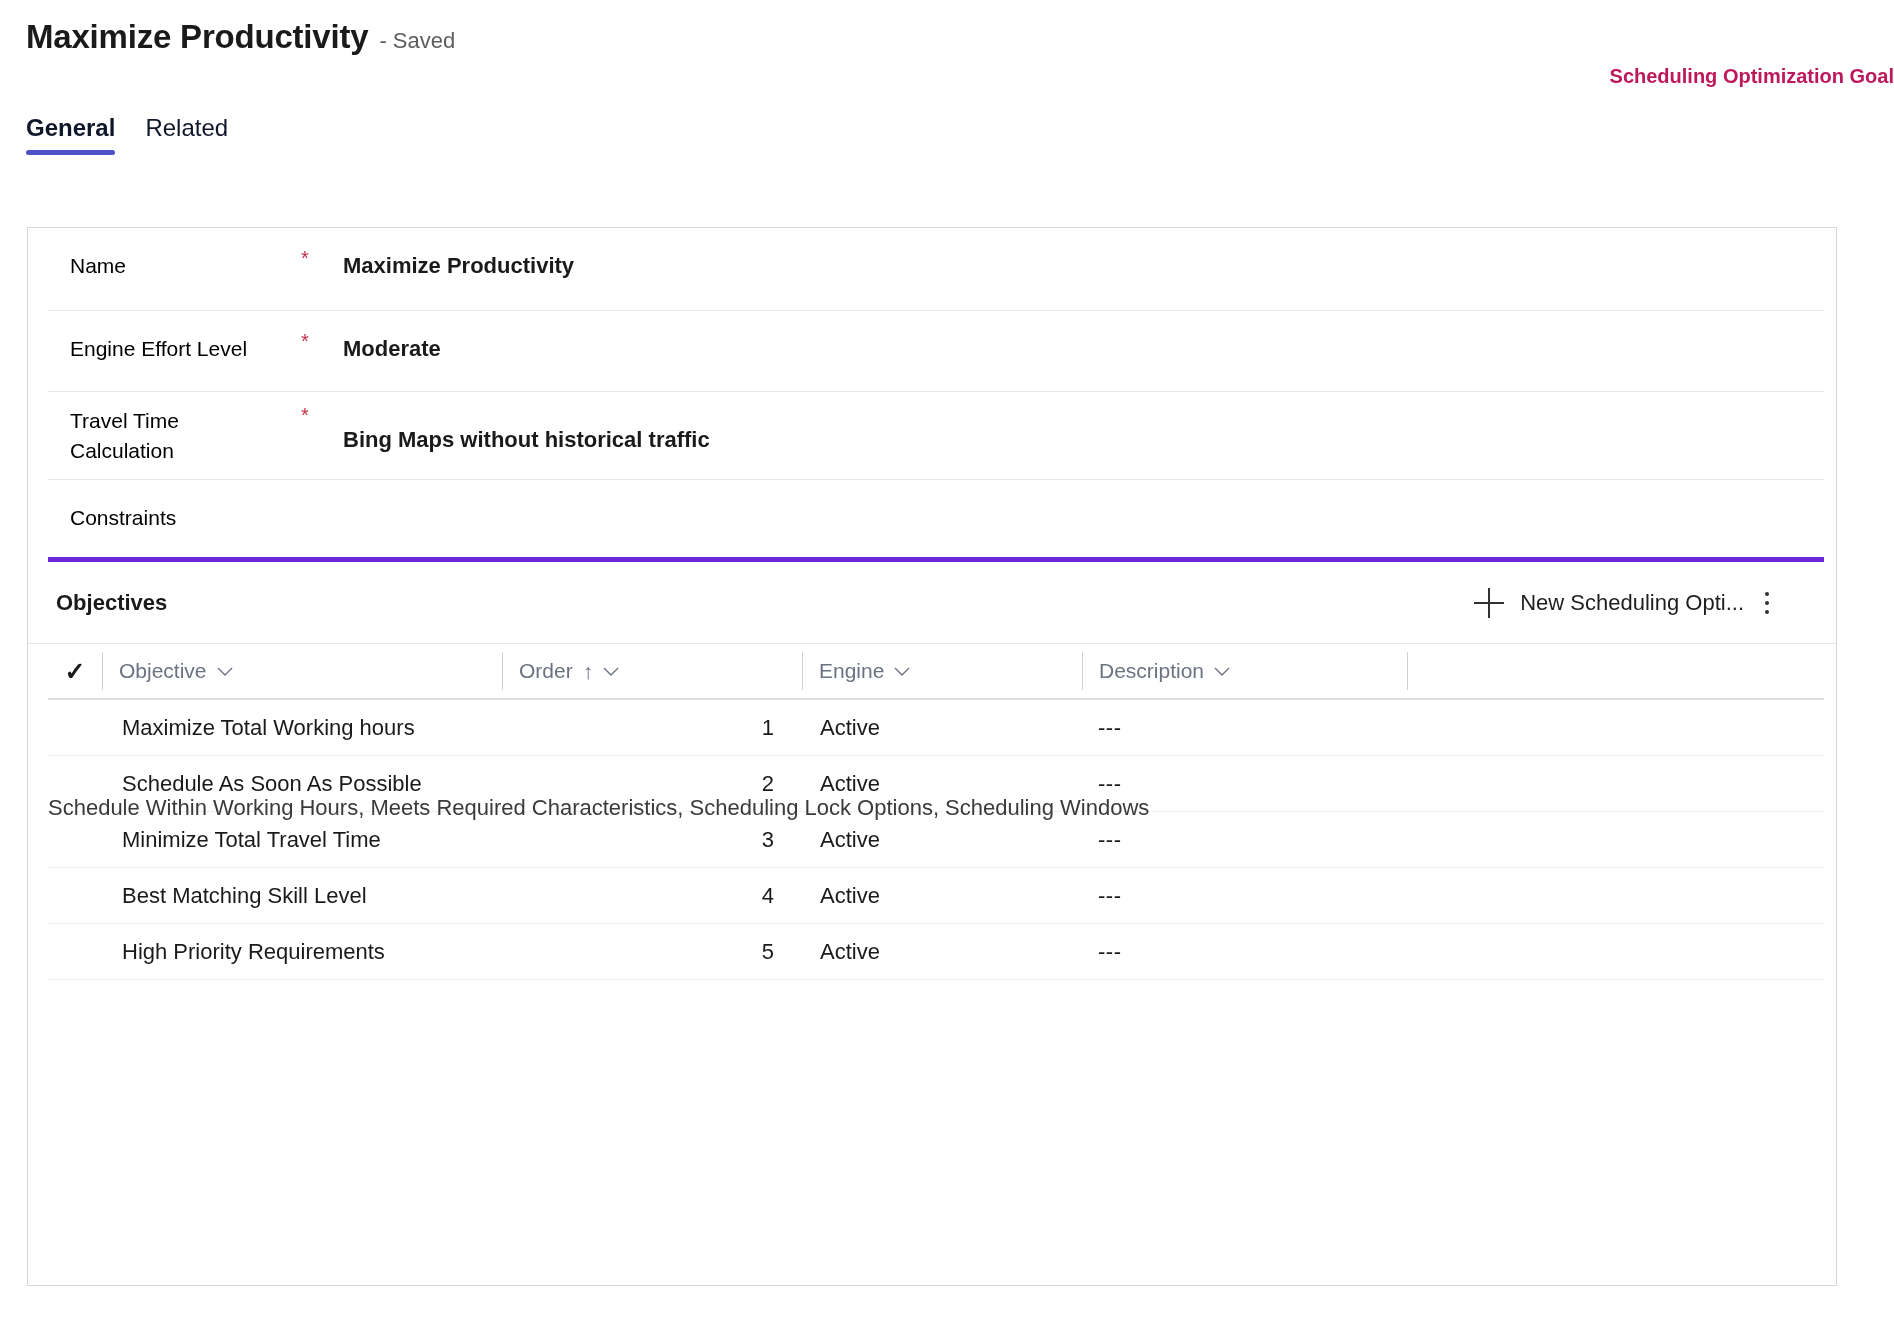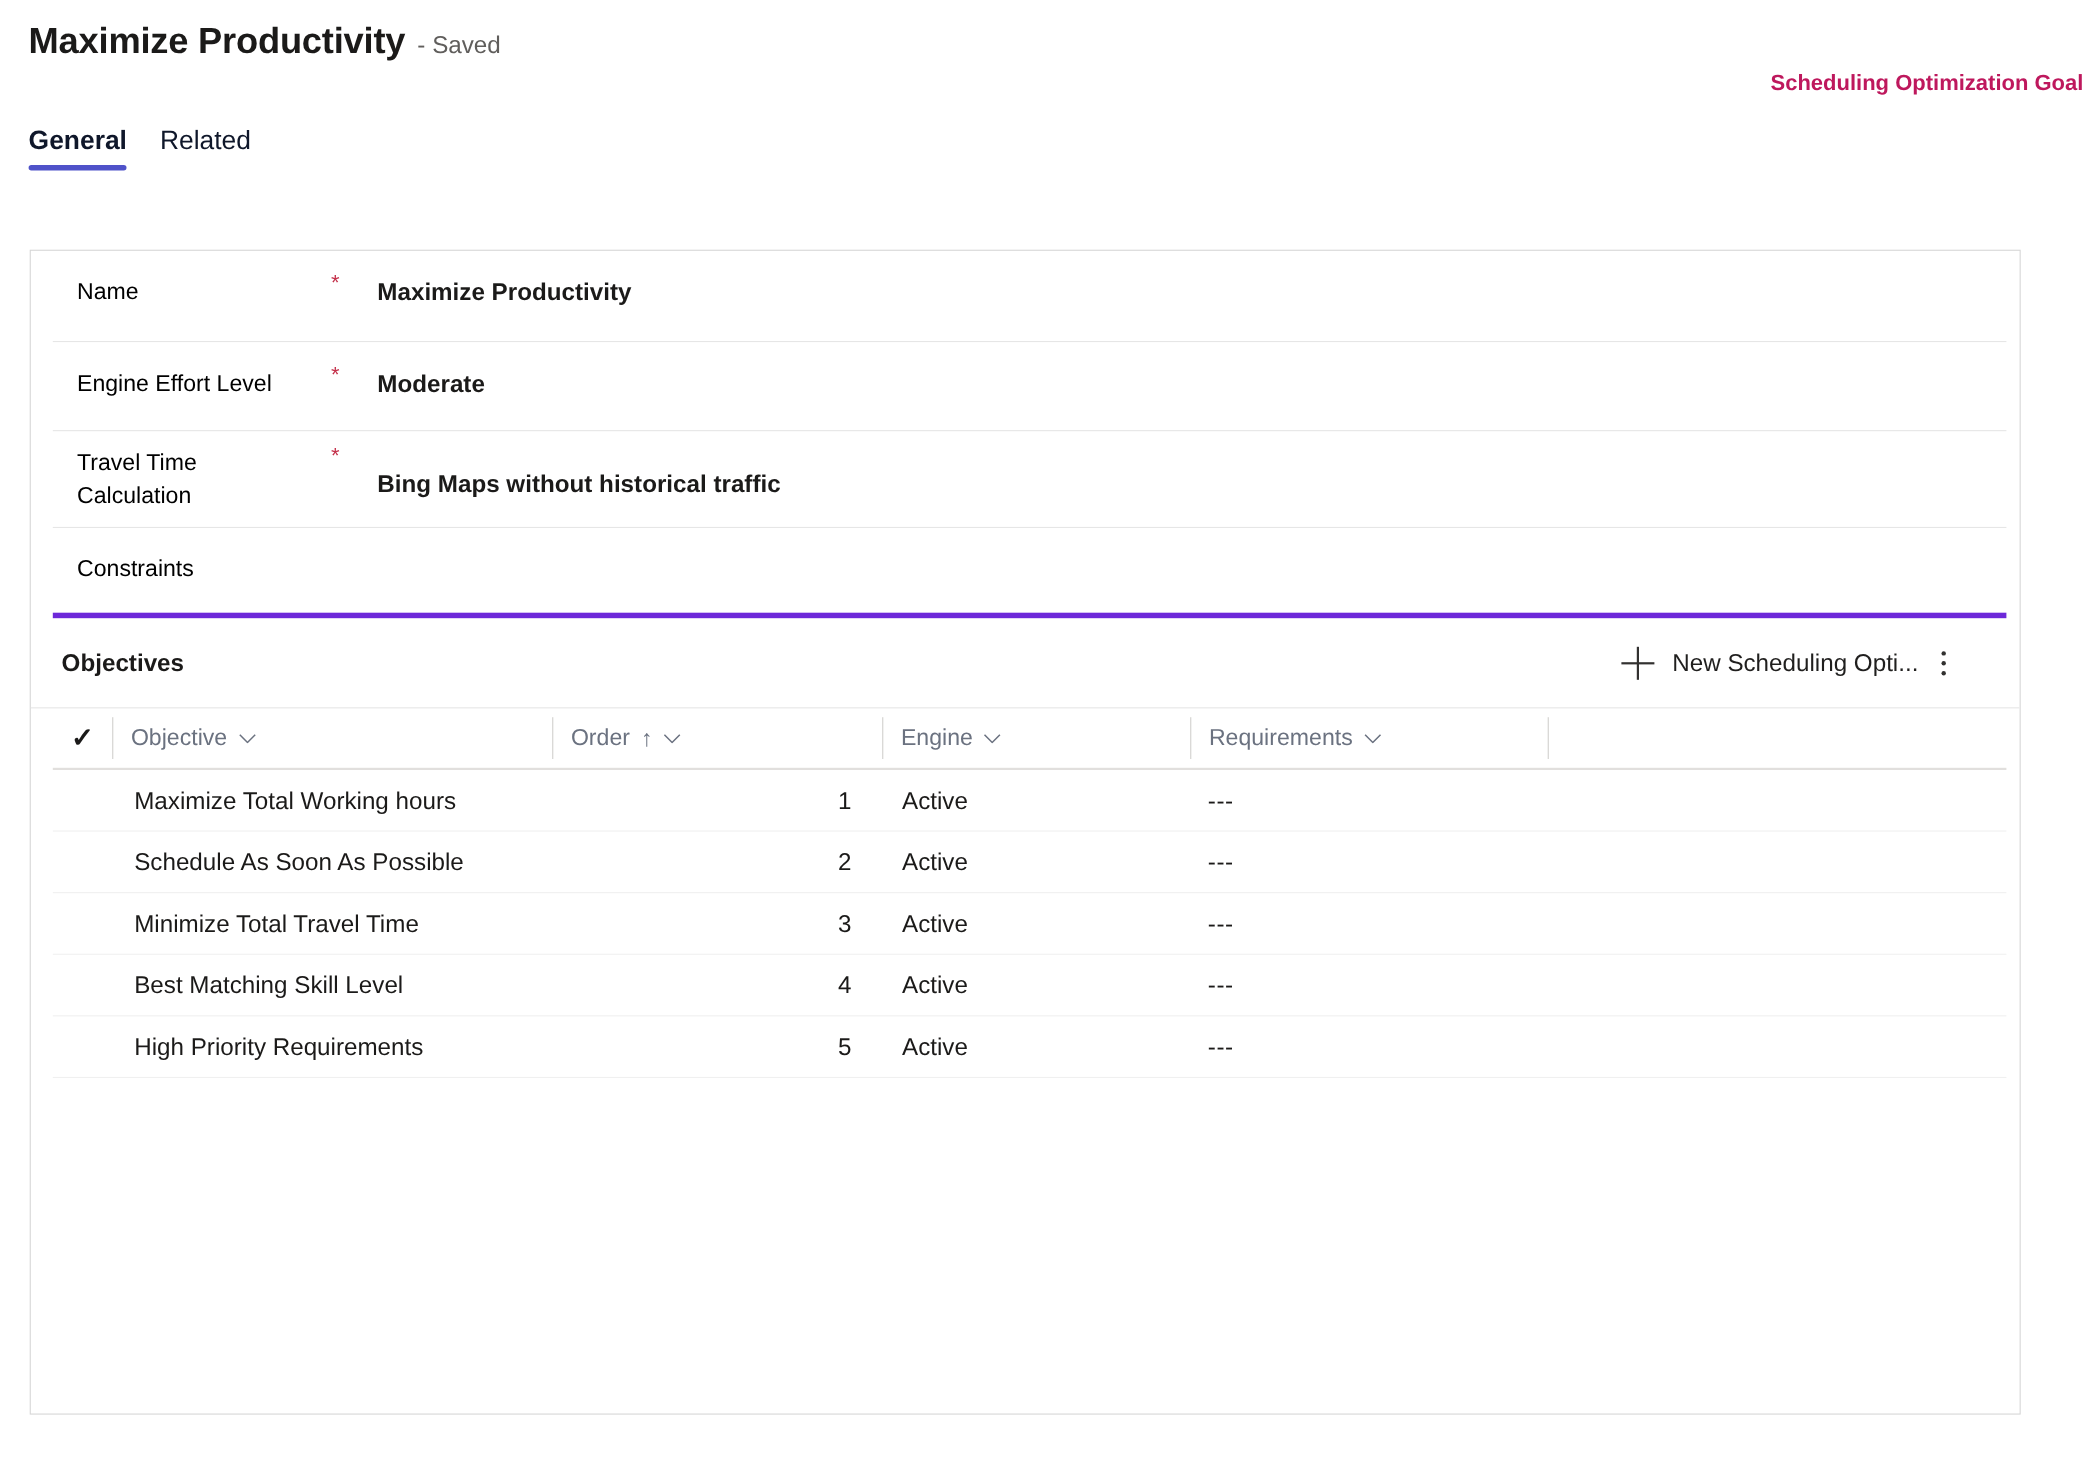--- a/index.html
+++ b/index.html
@@ -339,20 +339,21 @@
         <div>Travel Time</div>
         <div>Calculation</div>
       </div>
       <div class="field-req">*</div>
       <div class="field-value">Bing Maps without historical traffic</div>
     </div>
 
     <div class="field-row r-constraints">
       <div class="field-label">Constraints</div>
       <div class="field-req empty"></div>
+      <div class="field-value plain">Schedule Within Working Hours, Meets Required Characteristics, Scheduling Lock Options, Scheduling Windows</div>
     </div>
 
   </div>
 
   <div class="subgrid-head">
     <div class="subgrid-title">Objectives</div>
     <div class="subgrid-actions">
       <div class="cmd-btn">
         <span class="plus-icon"></span>
         <span class="cmd-label">New Scheduling Opti...</span>
@@ -396,21 +397,21 @@
         <div class="hcell">
           <span class="hlabel">Engine</span>
           <svg class="chev" viewBox="0 0 16 9">
             <path d="M1 1 L8 8 L15 1" fill="none" stroke="#6b7280" stroke-width="1.4"></path>
           </svg>
         </div>
       </div>
 
       <div class="col-desc">
         <div class="hcell">
-          <span class="hlabel">Requirements</span>
+          <span class="hlabel">Description</span>
           <svg class="chev" viewBox="0 0 16 9">
             <path d="M1 1 L8 8 L15 1" fill="none" stroke="#6b7280" stroke-width="1.4"></path>
           </svg>
         </div>
       </div>
 
       <div class="col-tail">
         <div class="hcell tail-cell"></div>
       </div>
     </div>

